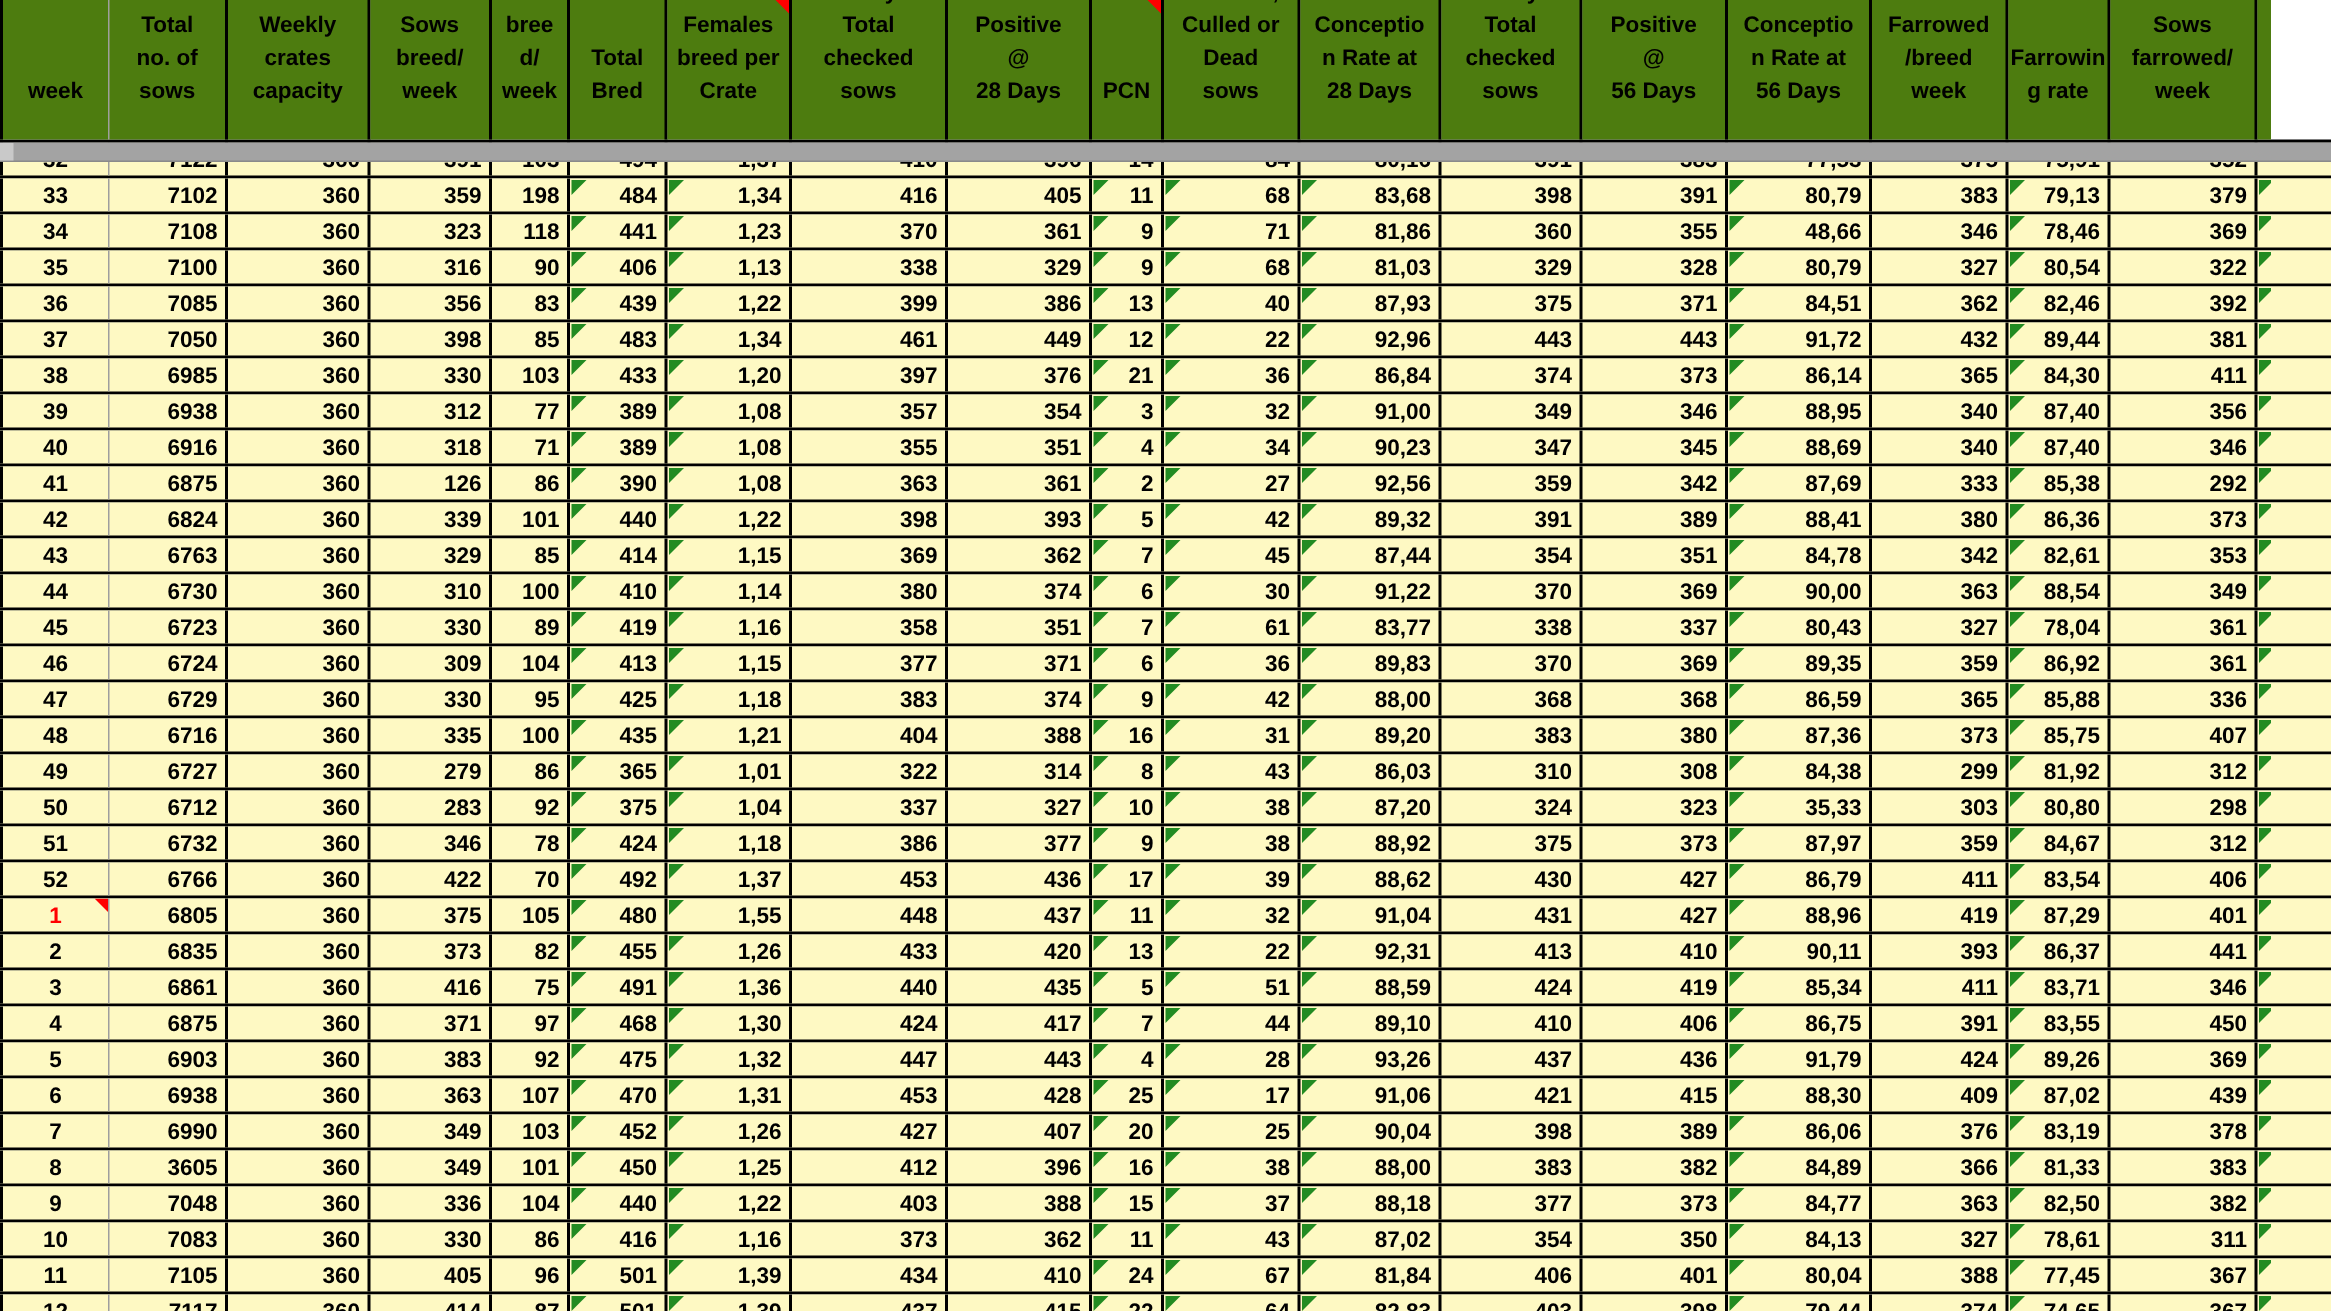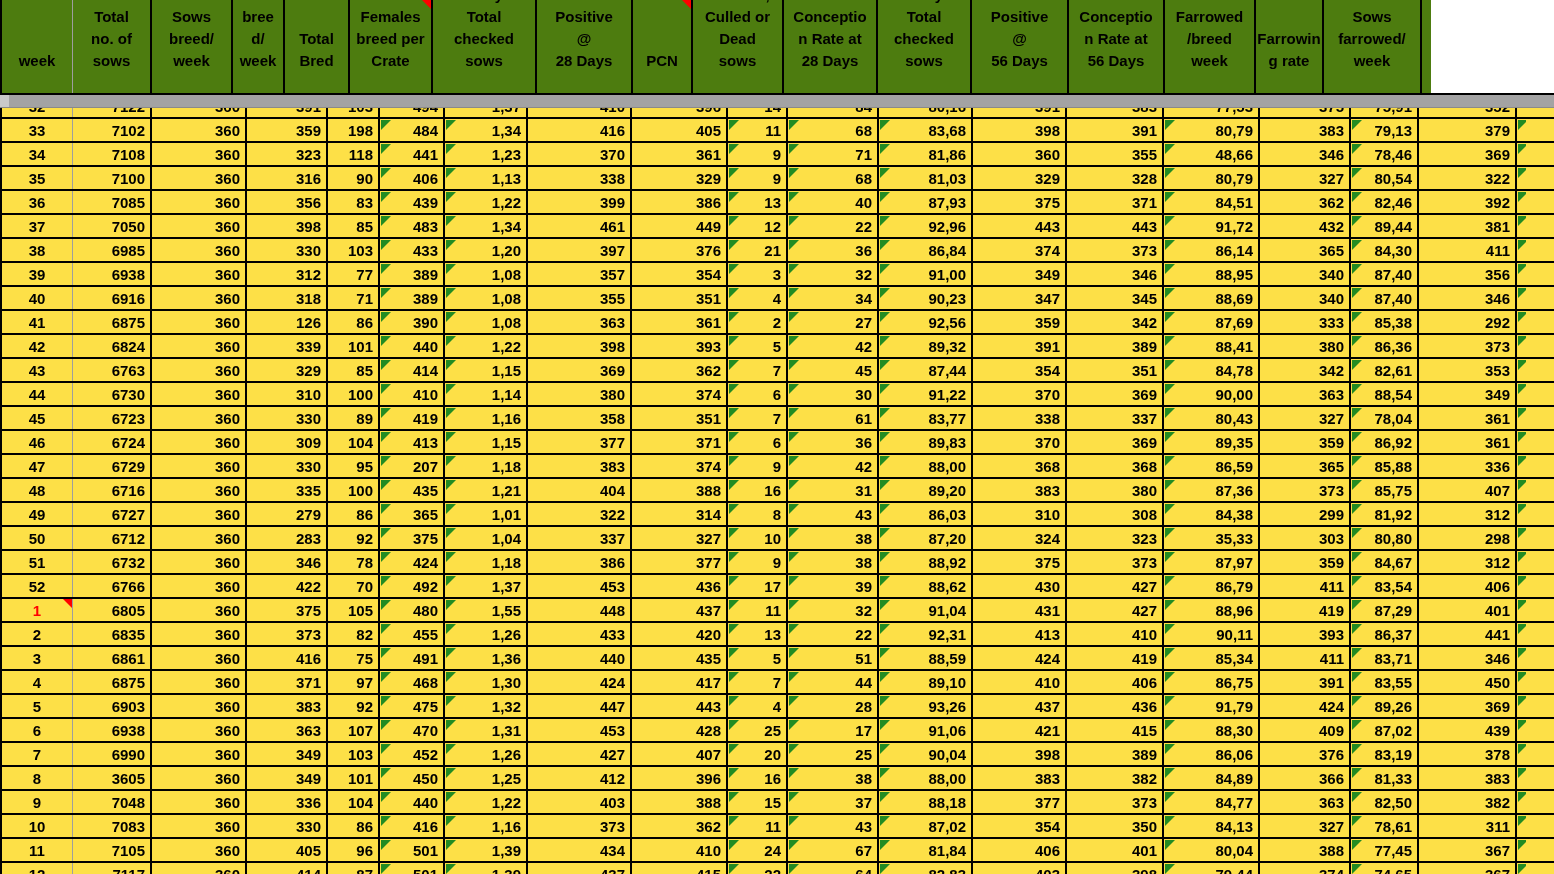--- a/index.html
+++ b/index.html
@@ -13,46 +13,49 @@
            white-space:pre-line; border-right:2px solid #000; padding-bottom:21px; background:#4d7c0f; }
   .hcell.first { border-left:2px solid #000; }
   .hcell.gray-right { border-right:1px solid #9e9e9e; }
   .hcell.edge { border-right:none; }
 
   .split-bar { position:relative; z-index:5; height:13px; background:#a3a3a3; display:flex;
                border-bottom:1px solid #8a8a8a; }
   .split-cap { width:9px; height:100%; background:#c9c9c9; }
 
   .rows { position:relative; z-index:1; margin-top:-13px; }
-  .row { display:flex; height:24px; border-bottom:2px solid #000; background:#fde047; }
+  .row { display:flex; height:24px; border-bottom:2px solid #000; background:#fef9c3; }
   .dcell { position:relative; font-size:15px; line-height:21px; text-align:right;
            padding:1px 5px 0 0; border-right:2px solid #000; overflow:hidden; white-space:nowrap; }
   .dcell.week { text-align:center; padding-right:0; border-right:1px solid #9e9e9e; border-left:2px solid #000; }
   .dcell.edge { border-right:none; padding:0; }
   .red { color:#ff0000; }
 
   .flag { position:absolute; top:1px; left:1px; width:0; height:0;
           border-top:10px solid #228B22; border-right:10px solid transparent; }
   .cmark { position:absolute; top:0; right:0; width:0; height:0;
            border-top:9px solid #ff0000; border-left:9px solid transparent; }
 
   .c0{width:73px}.c1{width:79px}.c2{width:95px}.c3{width:81px}.c4{width:52px}
-  .c5{width:65px}.c6{width:83px}.c7{width:104px}.c8{width:96px}.c9{width:60px}
+  .c5{width:65px}.c6{width:83px}.c7{width:104px}.c8{width:96px}.c9{width:48px}
   .c10{width:91px}.c11{width:94px}.c12{width:94px}.c13{width:97px}.c14{width:96px}
   .c15{width:91px}.c16{width:68px}.c17{width:98px}.c18{width:9px}
 </style>
 </head>
 <body>
 
 <div class="sheet">
   <div class="header-row">
       <div class="hcell c0 first gray-right"><span>week</span></div>
       <div class="hcell c1"><span>Total
 no. of
 sows</span></div>
+      <div class="hcell c2"><span>Weekly
+crates
+capacity</span></div>
       <div class="hcell c3"><span>Sows
 breed/
 week</span></div>
       <div class="hcell c4"><span>Gilts
 bree
 d/
 week</span></div>
       <div class="hcell c5"><span>Total
 Bred</span></div>
       <div class="hcell c6"><span>Females
@@ -446,21 +449,21 @@
         <div class="dcell c18 edge">
           <div class="flag"></div>
         </div>
       </div>
       <div class="row">
         <div class="dcell c0 week"><span>47</span></div>
         <div class="dcell c1"><span>6729</span></div>
         <div class="dcell c2"><span>360</span></div>
         <div class="dcell c3"><span>330</span></div>
         <div class="dcell c4"><span>95</span></div>
-        <div class="dcell c5"><span>207</span><div class="flag"></div></div>
+        <div class="dcell c5"><span>425</span><div class="flag"></div></div>
         <div class="dcell c6"><span>1,18</span><div class="flag"></div></div>
         <div class="dcell c7"><span>383</span></div>
         <div class="dcell c8"><span>374</span></div>
         <div class="dcell c9"><span>9</span><div class="flag"></div></div>
         <div class="dcell c10"><span>42</span><div class="flag"></div></div>
         <div class="dcell c11"><span>88,00</span><div class="flag"></div></div>
         <div class="dcell c12"><span>368</span></div>
         <div class="dcell c13"><span>368</span></div>
         <div class="dcell c14"><span>86,59</span><div class="flag"></div></div>
         <div class="dcell c15"><span>365</span></div>

